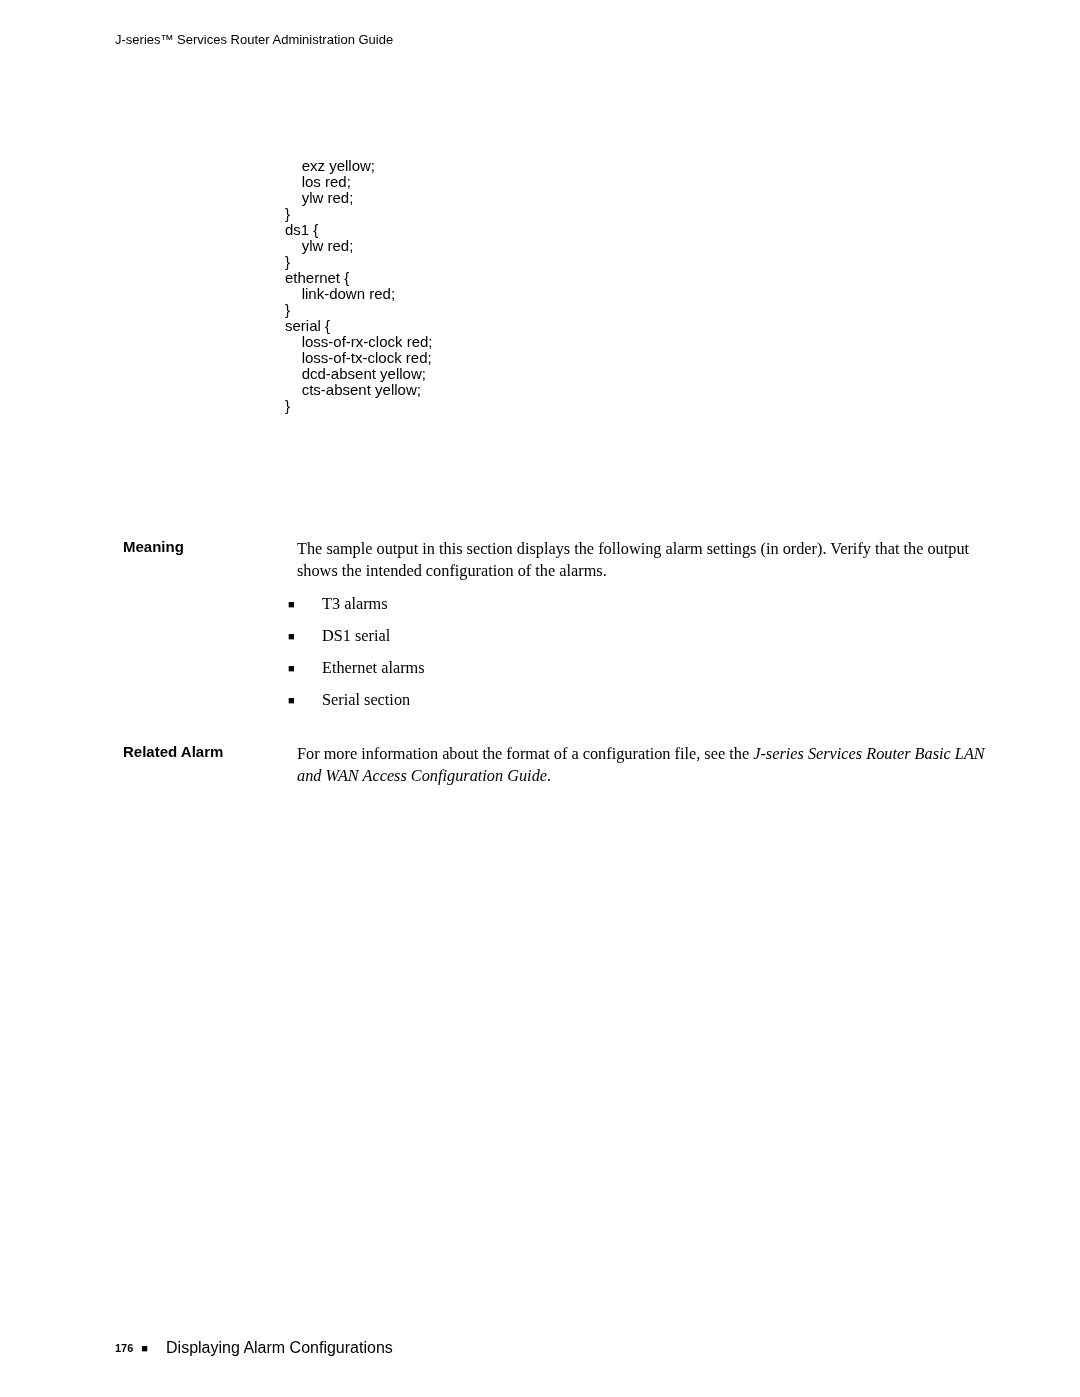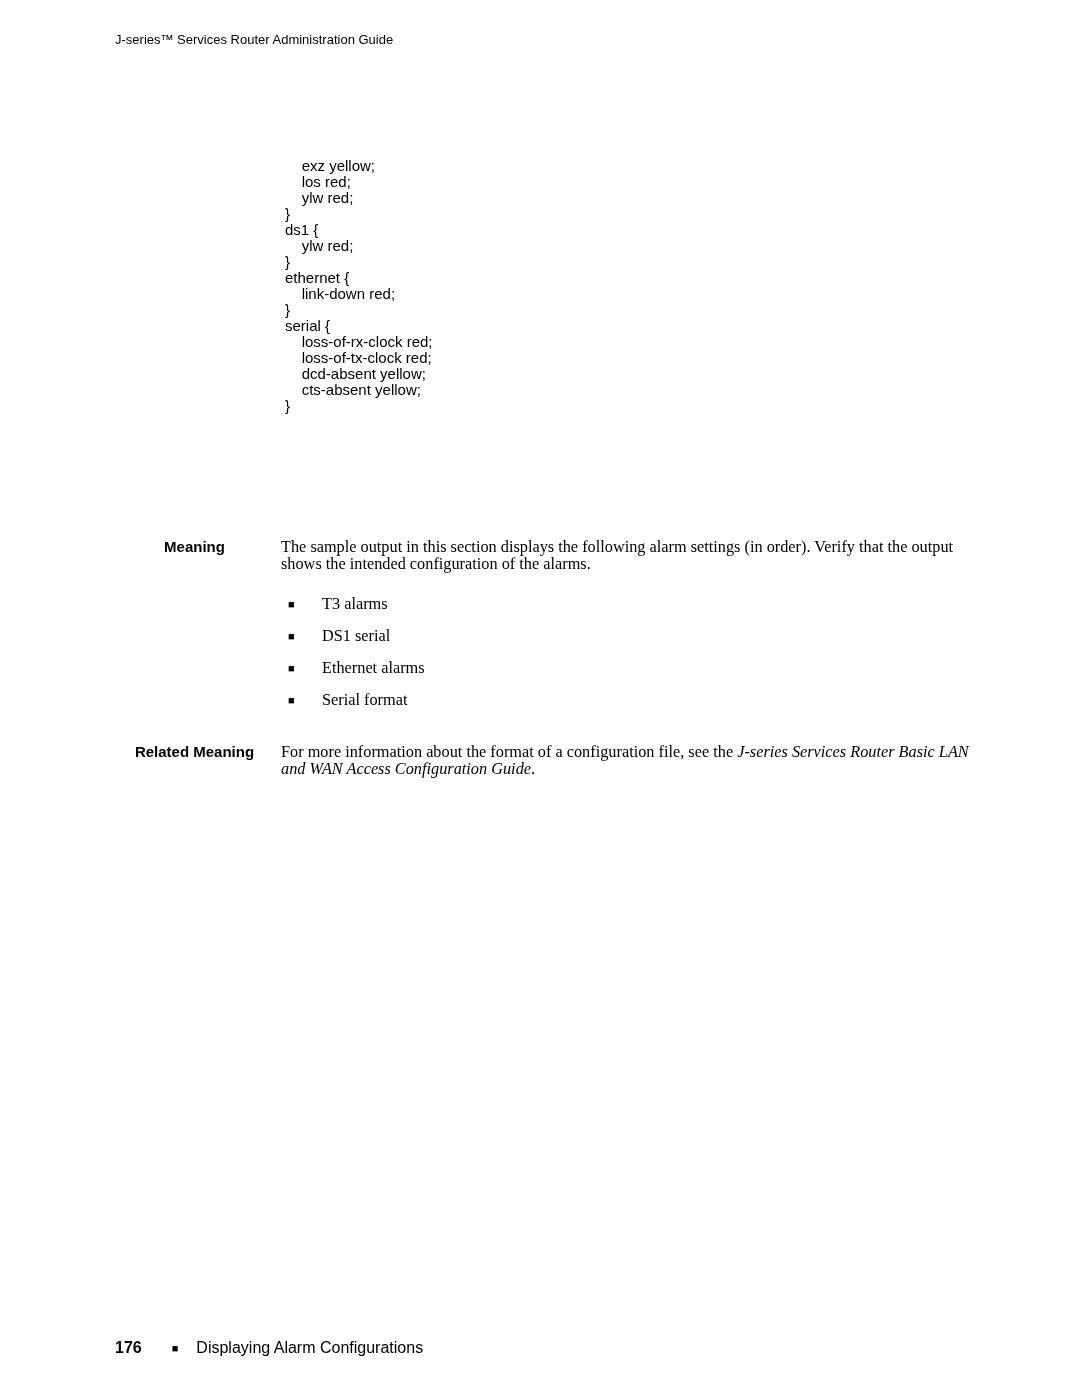--- a/index.html
+++ b/index.html
@@ -34,34 +34,34 @@
     line-height: 16px;
     white-space: pre;
   }
   .section-row {
     position: absolute;
     left: 115px;
     width: 860px;
   }
   .section-label {
     position: absolute;
-    left: 2px;
+    left: 8px;
     width: 155px;
-    text-align: center;
+    text-align: left;
     font-family: Arial, Helvetica, sans-serif;
     font-weight: bold;
     font-size: 15px;
   }
   .section-body {
     position: absolute;
-    left: 166px;
+    left: 182px;
     width: 690px;
     font-family: Georgia, serif;
     font-size: 16.3px;
-    line-height: 17px;
+    line-height: 22px;
     color: #000;
   }
   .meaning { top: 538px; }
   .list {
     position: absolute;
     top: 588px;
     left: 288px;
     font-family: Georgia, serif;
     font-size: 16.3px;
     line-height: 32px;
@@ -83,22 +83,22 @@
   .footer {
     position: absolute;
     bottom: 40px;
     left: 115px;
     display: flex;
     align-items: center;
     font-family: Arial, Helvetica, sans-serif;
   }
   .page-number {
     font-weight: bold;
-    font-size: 16px;
-    margin-right: 30px;
+    font-size: 11px;
+    margin-right: 8px;
   }
   .footer-bullet {
     font-size: 11px;
     margin-right: 18px;
   }
   .footer-text {
     font-size: 16px;
   }
 </style>
 </head>
@@ -138,26 +138,26 @@
     <div class="list-row">
       <span class="bullet">■</span>
       <span>DS1 serial</span>
     </div>
     <div class="list-row">
       <span class="bullet">■</span>
       <span>Ethernet alarms</span>
     </div>
     <div class="list-row">
       <span class="bullet">■</span>
-      <span>Serial format</span>
+      <span>Serial section</span>
     </div>
   </div>
 
   <div class="section-row related">
-    <div class="section-label">Related Meaning</div>
+    <div class="section-label">Related Alarm</div>
     <div class="section-body">
       <span>For more information about the format of a configuration file, see the </span><span class="italic">J-series Services Router Basic LAN and WAN Access Configuration Guide</span><span>.</span>
     </div>
   </div>
 
   <div class="footer">
     <span class="page-number">176</span>
     <span class="footer-bullet">■</span>
     <span class="footer-text">Displaying Alarm Configurations</span>
   </div>

